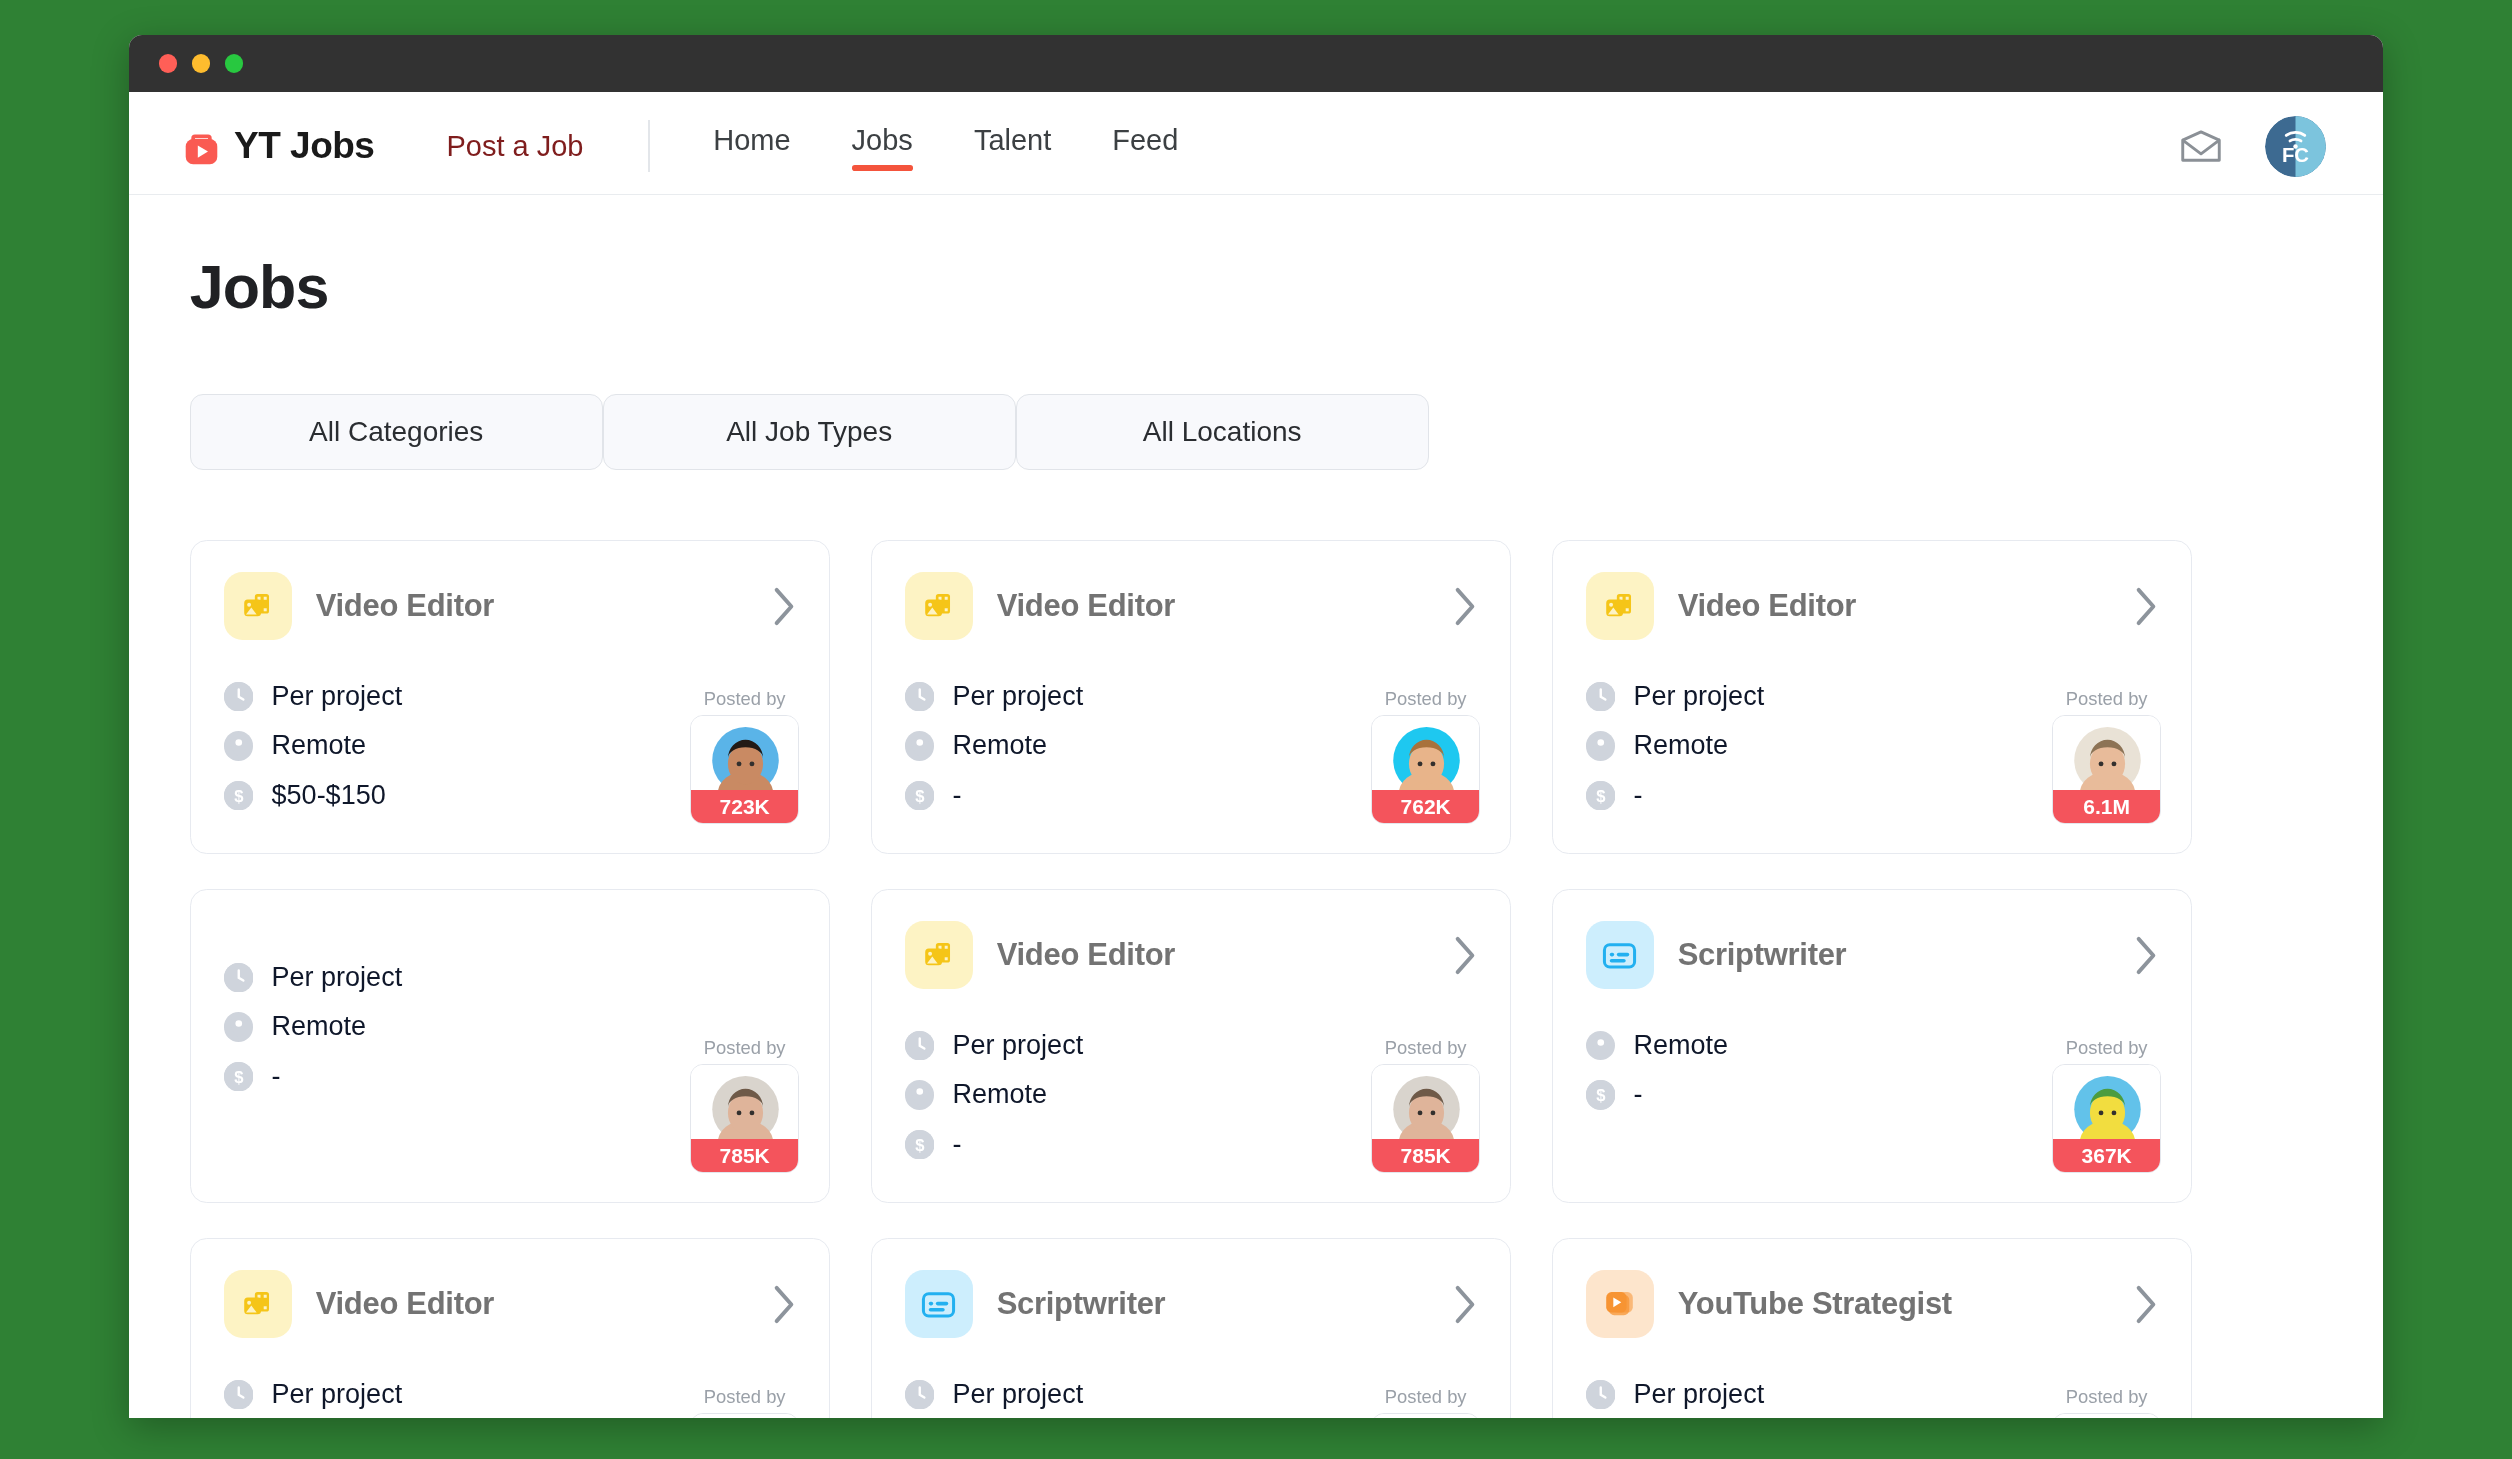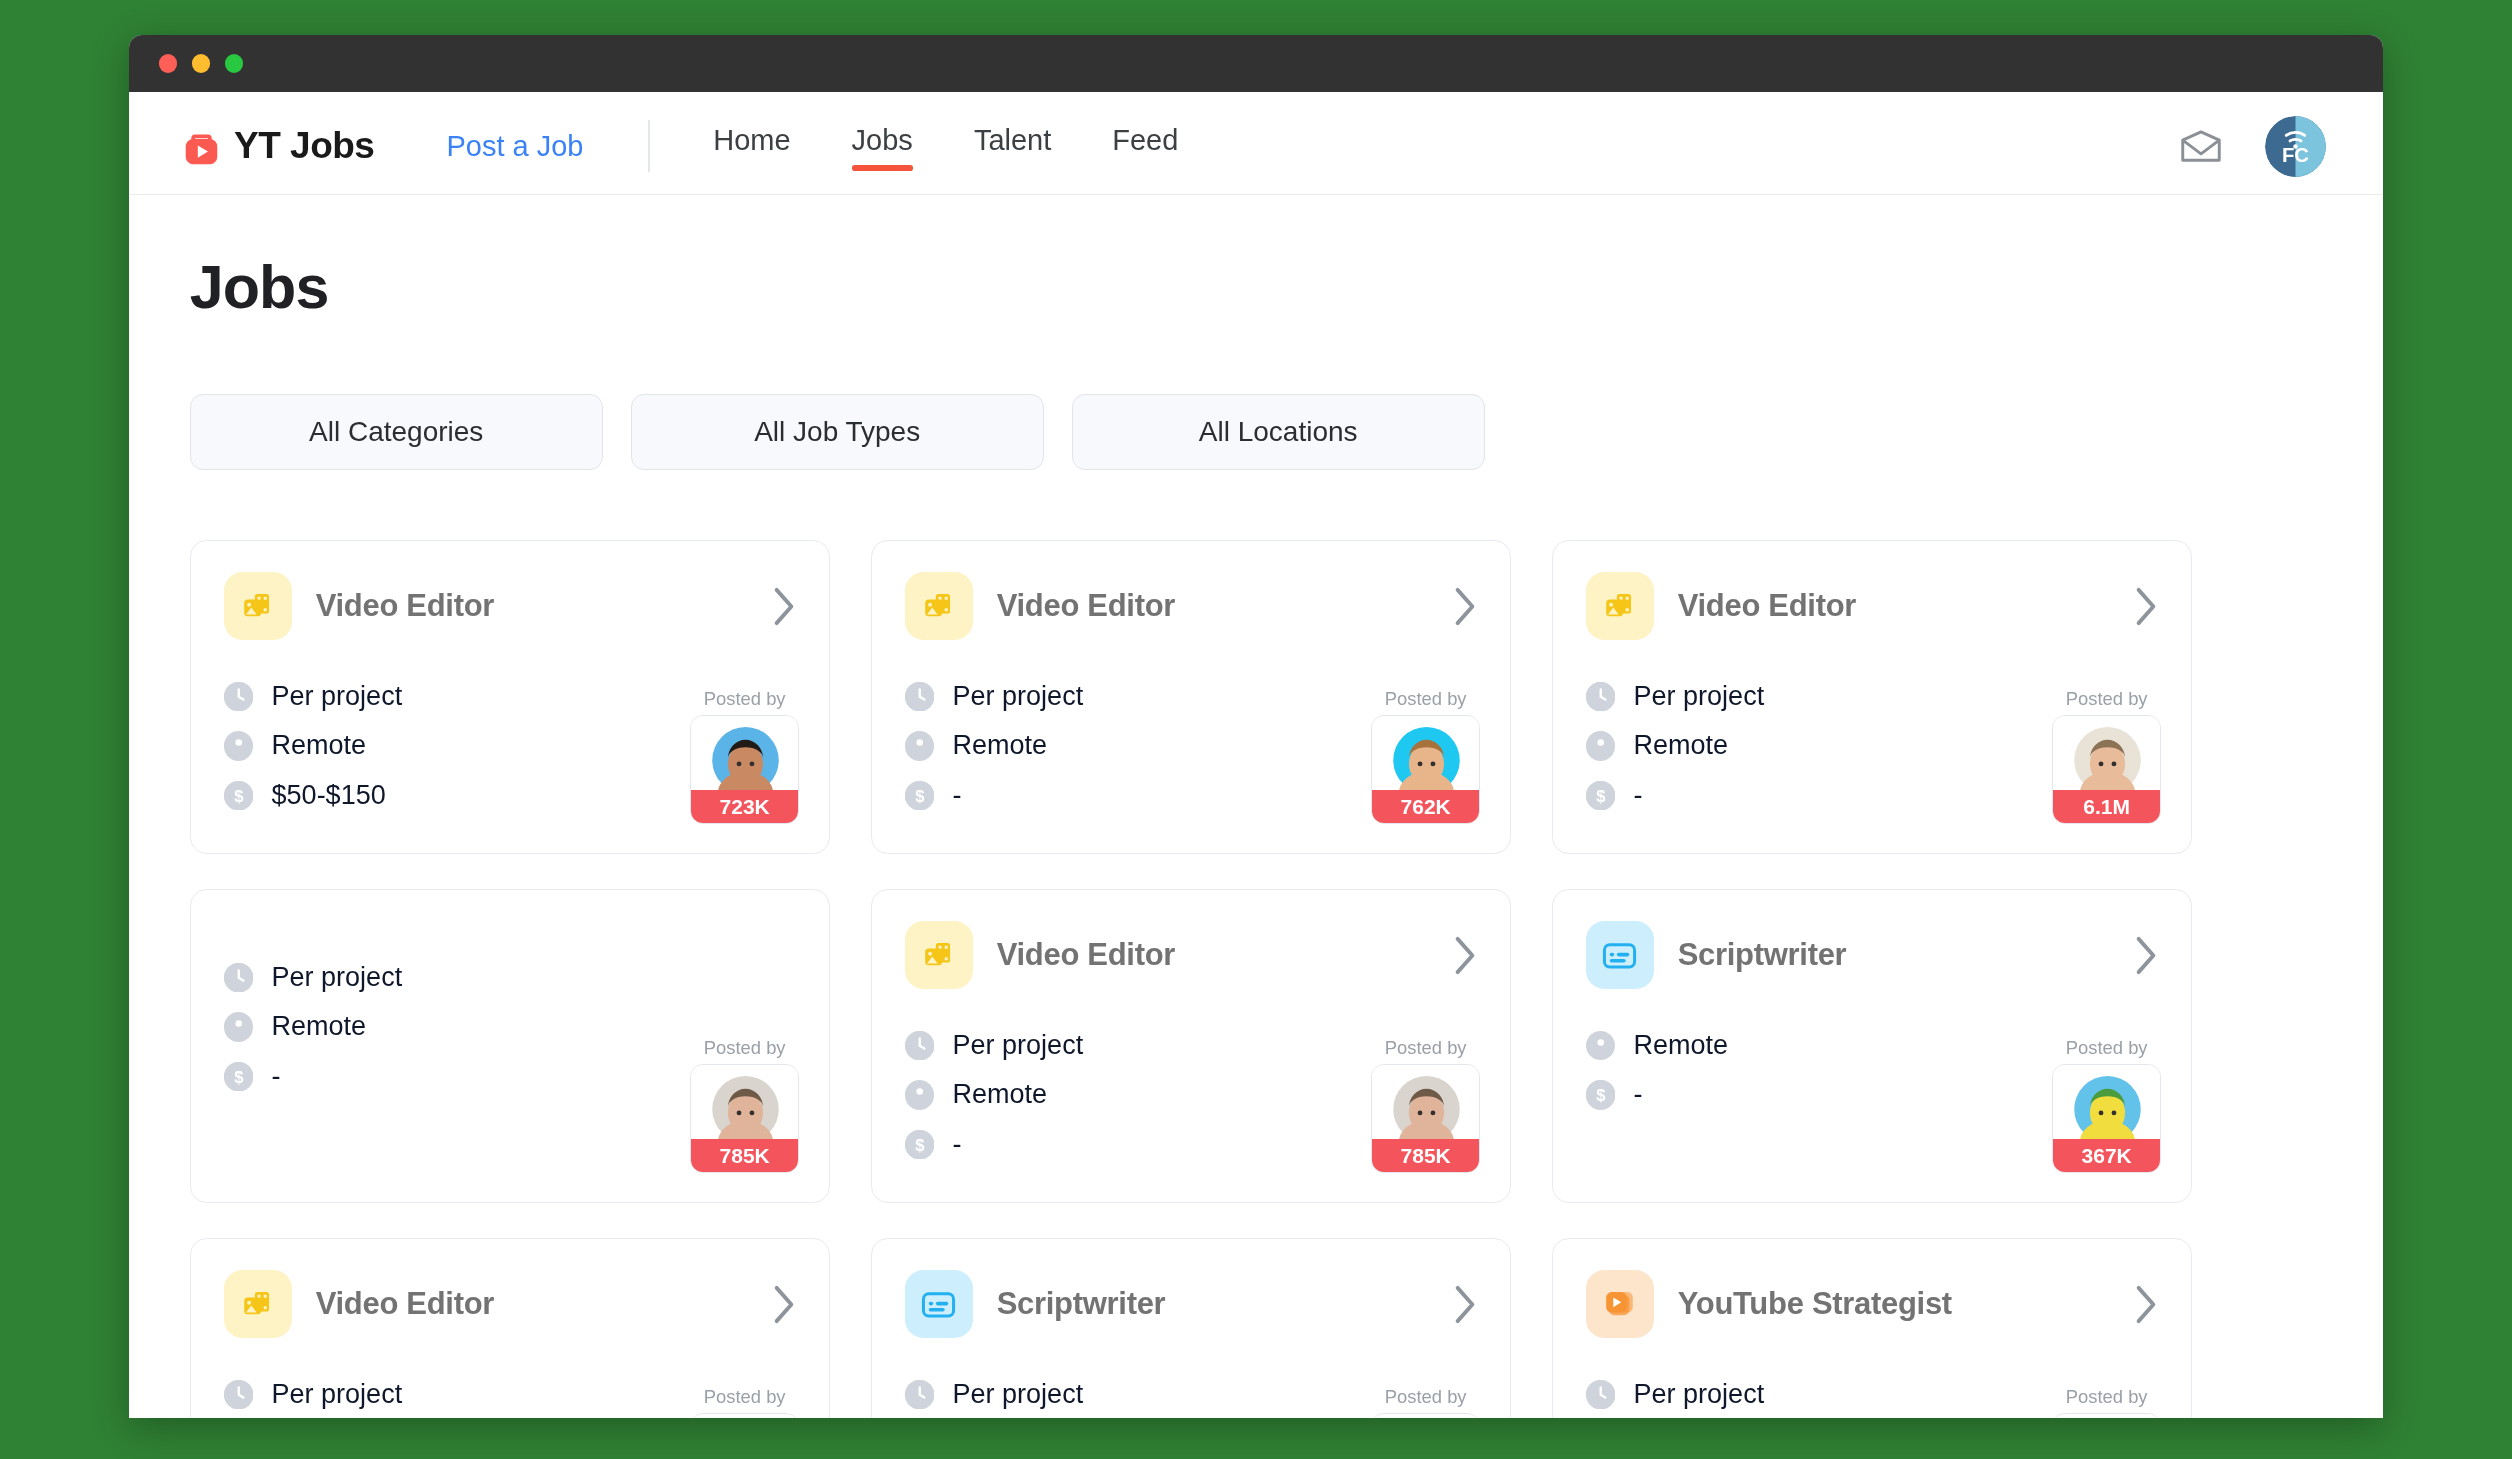--- a/index.html
+++ b/index.html
@@ -63,21 +63,21 @@
   .brand-text {
     font-size: 37px;
     font-weight: bold;
     color: #1a1a1a;
     letter-spacing: -0.5px;
     white-space: nowrap;
   }
   .post-job {
     margin-left: 72px;
     font-size: 29px;
-    color: #3b82f6;
+    color: #7f1d1d;
     white-space: nowrap;
     cursor: pointer;
   }
   .nav-divider {
     width: 1.8px;
     height: 52px;
     background: #e3e6ea;
     margin-left: 65px;
   }
   .nav-links {
@@ -124,21 +124,20 @@
   .page-title {
     font-size: 61px;
     font-weight: bold;
     color: #202124;
     letter-spacing: -0.9px;
     margin: 57px 0 0 3.7px;
   }
 
   .filters {
     display: flex;
-    gap: 28px;
     margin-top: 72px;
     margin-left: 3.7px;
   }
   .filter-btn {
     width: 413px;
     height: 76px;
     border: 1.4px solid #e1e4e9;
     background: #f8f9fc;
     border-radius: 13px;
     font-size: 28px;

